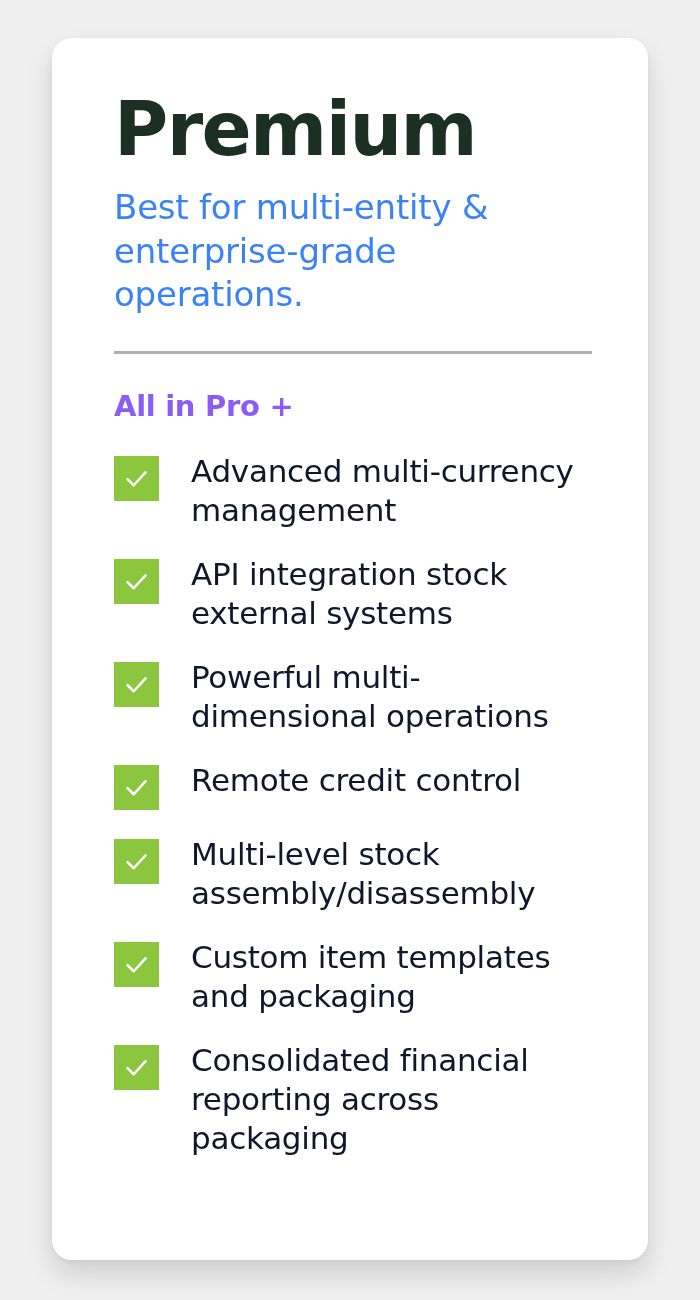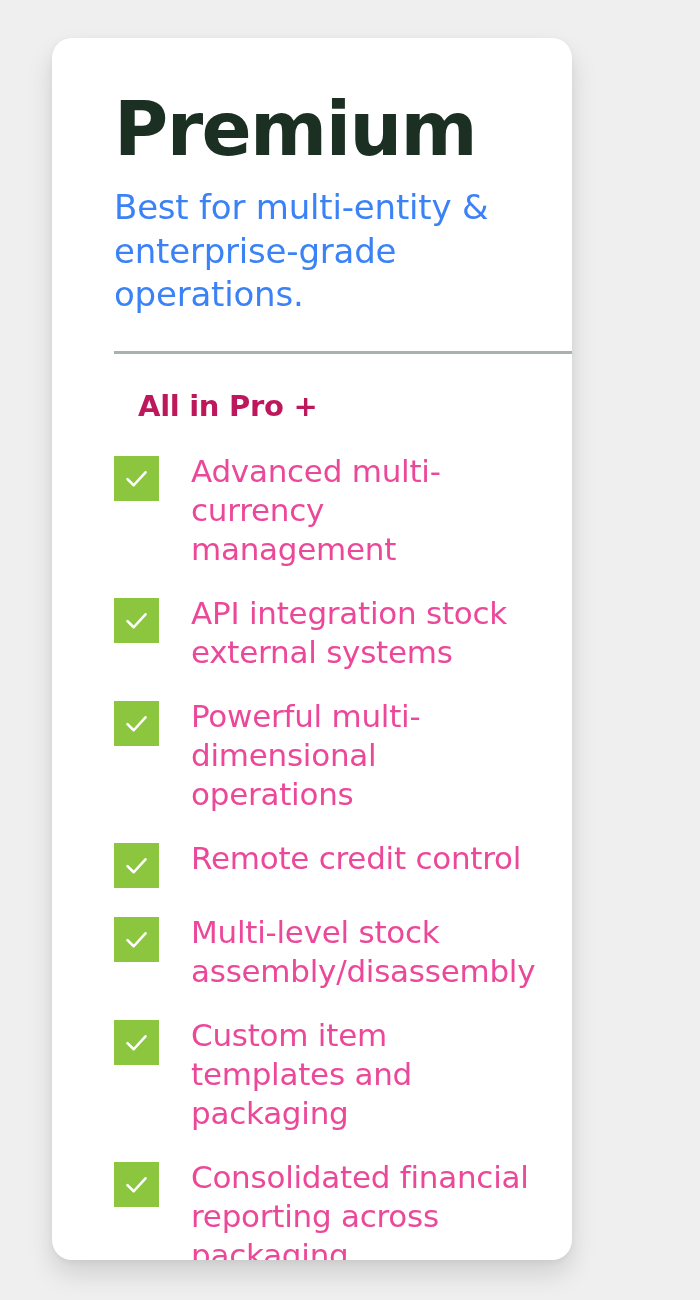--- a/index.html
+++ b/index.html
@@ -17,21 +17,21 @@
     width: 700px;
     height: 1300px;
     background: #efefef;
   }
 
   
   .pricing-card {
     position: absolute;
     left: 52px;
     top: 38px;
-    width: 520px;
+    width: 596px;
     height: 1222px;
     background: #ffffff;
     border-radius: 20px;
     box-shadow: 0 14px 26px rgba(0,0,0,0.13), 0 2px 6px rgba(0,0,0,0.05);
     overflow: hidden;
   }
 
   .card-inner {
     padding: 48px 40px 0 62px;
   }
@@ -61,24 +61,23 @@
     height: 3px;
     background: #a9b2ac;
     margin-top: 34px;
     width: 478px;
     border: none;
   }
 
   .group-heading {
     font-size: 29px;
     font-weight: 700;
-    color: #be185d;
+    color: #8b5cf6;
     margin-top: 35px;
     letter-spacing: -0.3px;
-    margin-left: 24px;
   }
 
   
   .feature-list {
     list-style: none;
     margin-top: 28px;
   }
 
   .feature-item {
     display: flex;
@@ -101,21 +100,21 @@
   .check-box svg {
     display: block;
     width: 27px;
     height: 27px;
   }
 
   .feature-text {
     font-size: 31px;
     line-height: 1.26;
     font-weight: 400;
-    color: #ec4899;
+    color: #0f172a;
     letter-spacing: -0.25px;
     max-width: 400px;
     padding-top: 1px;
   }
 </style>
 </head>
 <body>
 
 <div id="stage">
 

